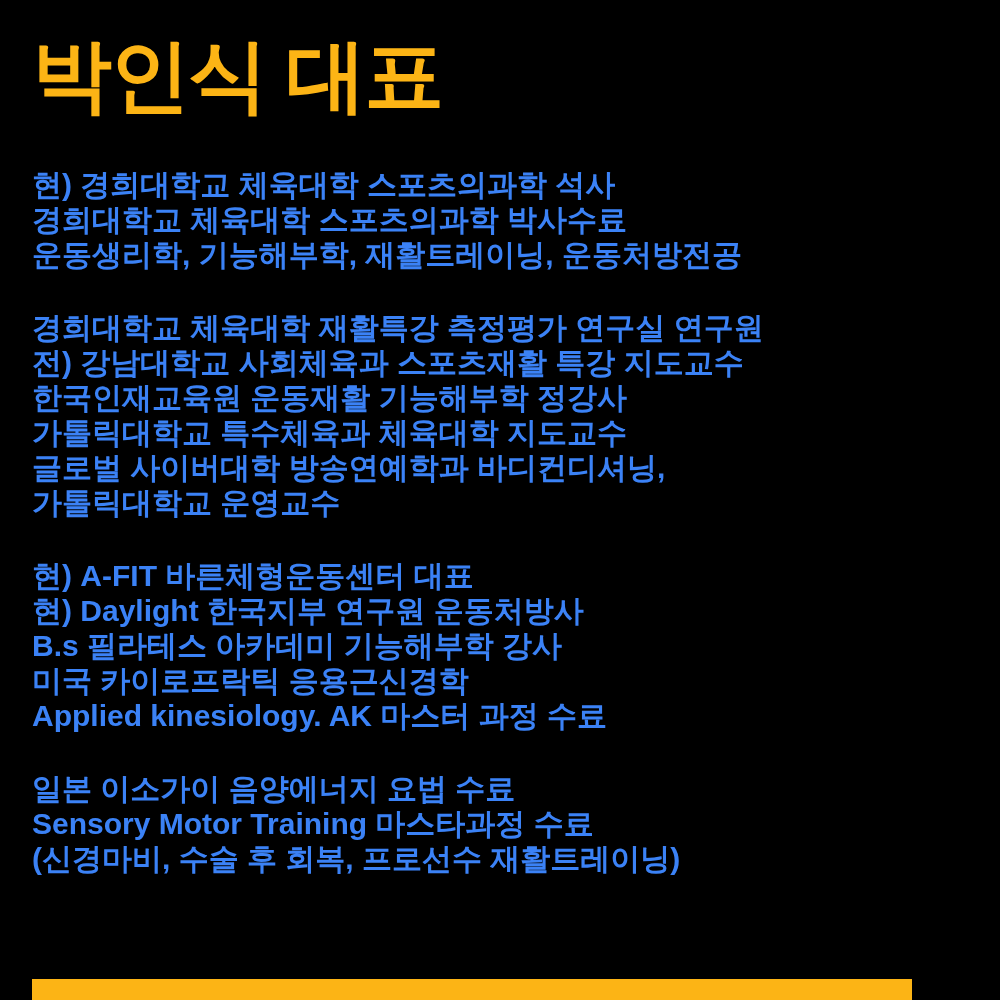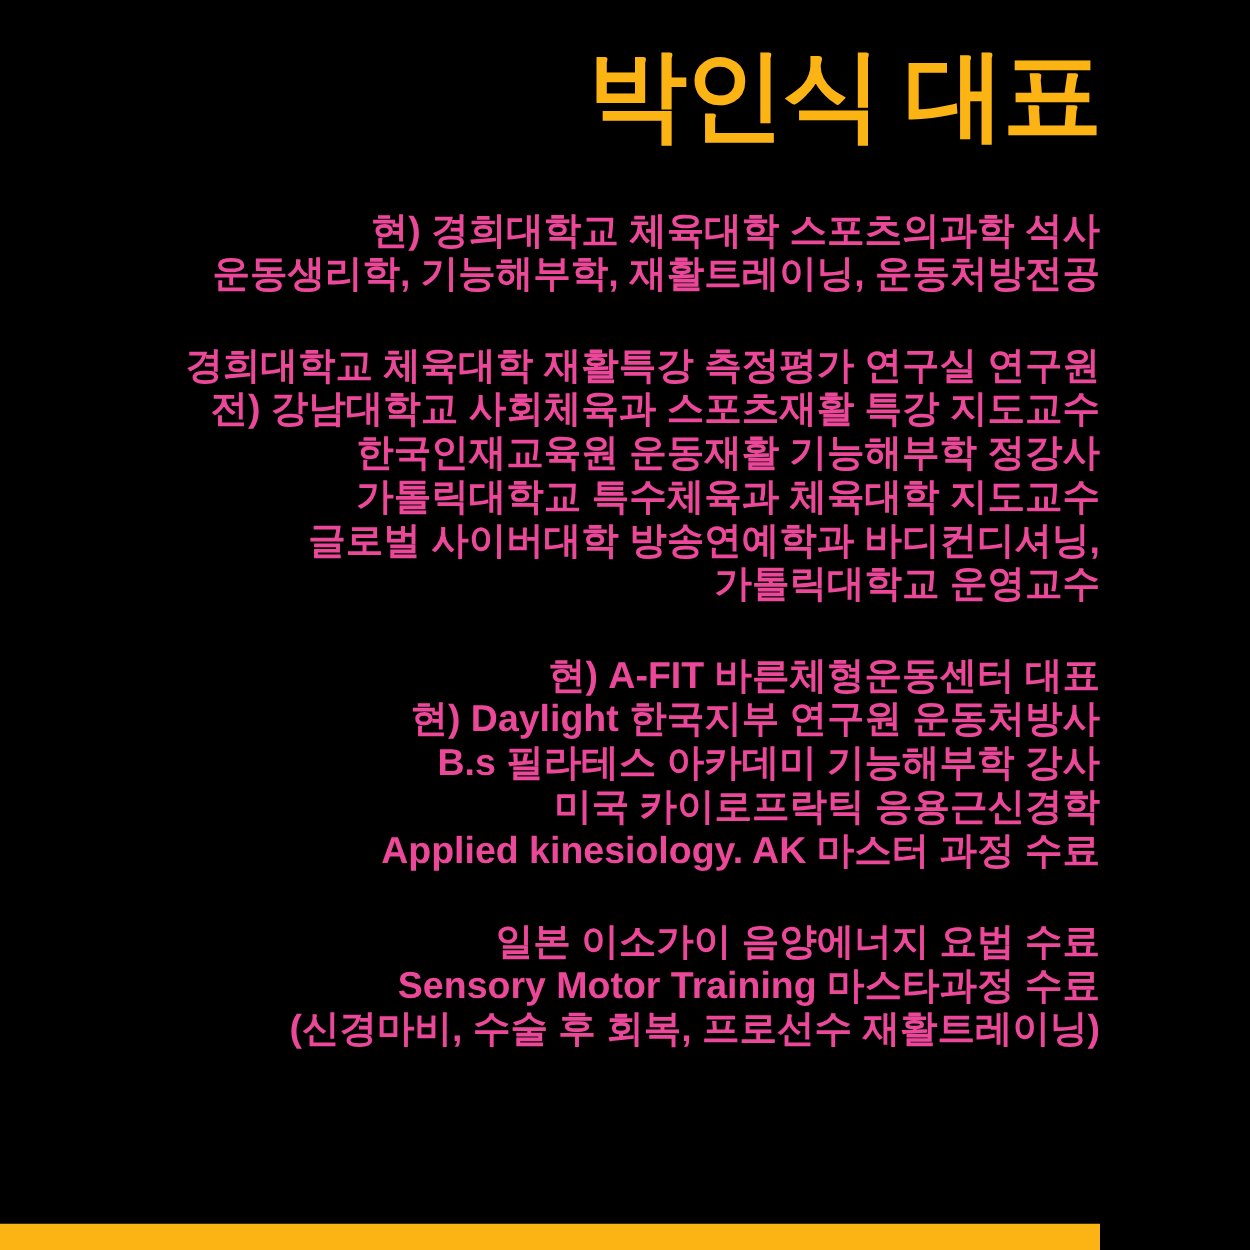--- a/index.html
+++ b/index.html
@@ -6,34 +6,35 @@
     margin: 0;
     padding: 0;
     background: #000000;
   }
   .page {
     position: relative;
     width: 880px;
     height: 1000px;
     background: #000000;
     overflow: hidden;
-    text-align: right;
+    text-align: left;
     font-family: "Liberation Sans", "DejaVu Sans", sans-serif;
+    margin-left: 32px;
   }
   .title {
     padding-top: 28px;
     font-size: 80px;
     line-height: 95px;
     font-weight: 900;
     letter-spacing: -2px;
     color: #FCB415;
     white-space: nowrap;
   }
   .bio {
-    color: #ec4899;
+    color: #3b82f6;
     font-weight: 700;
     font-size: 30px;
     line-height: 35px;
   }
   .bio-section { margin: 0; }
   .s1 { margin-top: 44px; }
   .s2, .s3, .s4 { margin-top: 38px; }
   .bio-line { white-space: nowrap; }
   .bottom-bar {
     position: absolute;
@@ -48,20 +49,21 @@
 <body>
 
 <div class="page">
 
   <div class="title">박인식 대표</div>
 
   <div class="bio">
 
     <div class="bio-section s1">
       <div class="bio-line">현) 경희대학교 체육대학 스포츠의과학 석사</div>
+      <div class="bio-line">경희대학교 체육대학 스포츠의과학 박사수료</div>
       <div class="bio-line">운동생리학, 기능해부학, 재활트레이닝, 운동처방전공</div>
     </div>
 
     <div class="bio-section s2">
       <div class="bio-line">경희대학교 체육대학 재활특강 측정평가 연구실 연구원</div>
       <div class="bio-line">전) 강남대학교 사회체육과 스포츠재활 특강 지도교수</div>
       <div class="bio-line">한국인재교육원 운동재활 기능해부학 정강사</div>
       <div class="bio-line">가톨릭대학교 특수체육과 체육대학 지도교수</div>
       <div class="bio-line">글로벌 사이버대학 방송연예학과 바디컨디셔닝,</div>
       <div class="bio-line">가톨릭대학교 운영교수</div>

